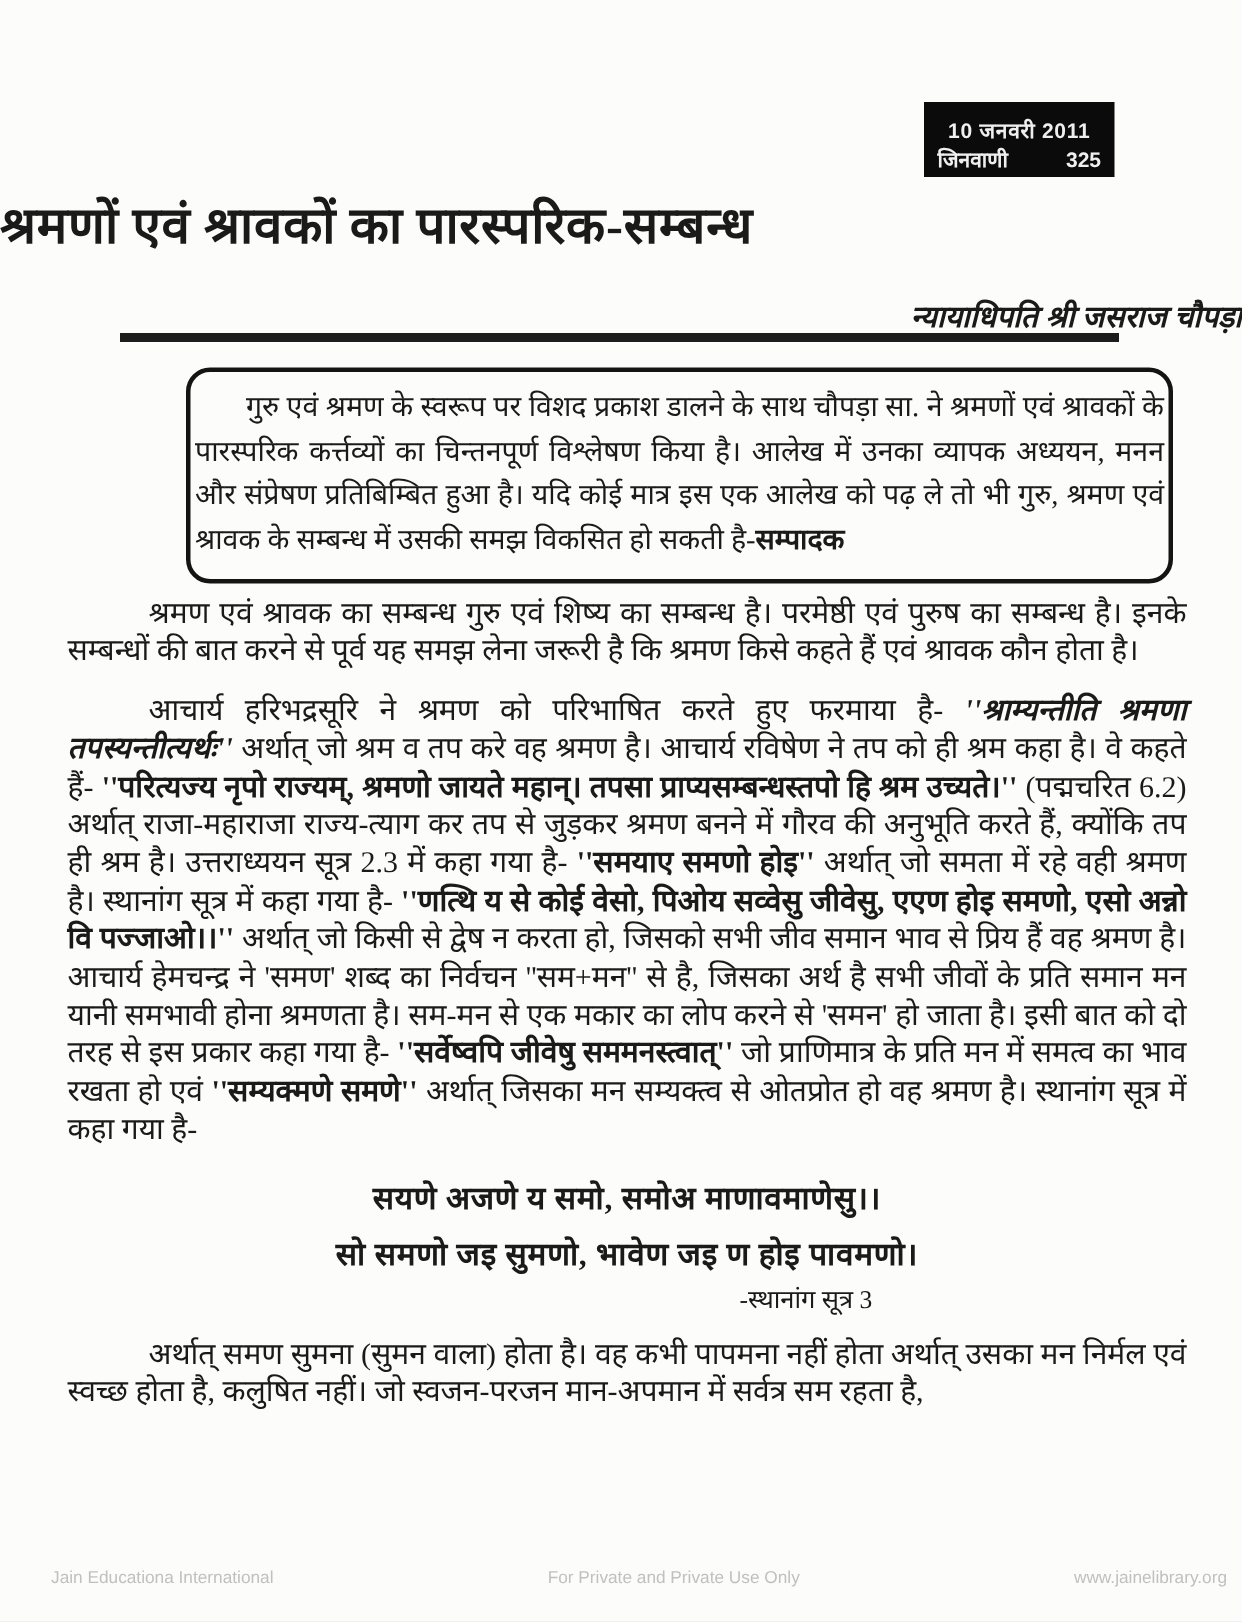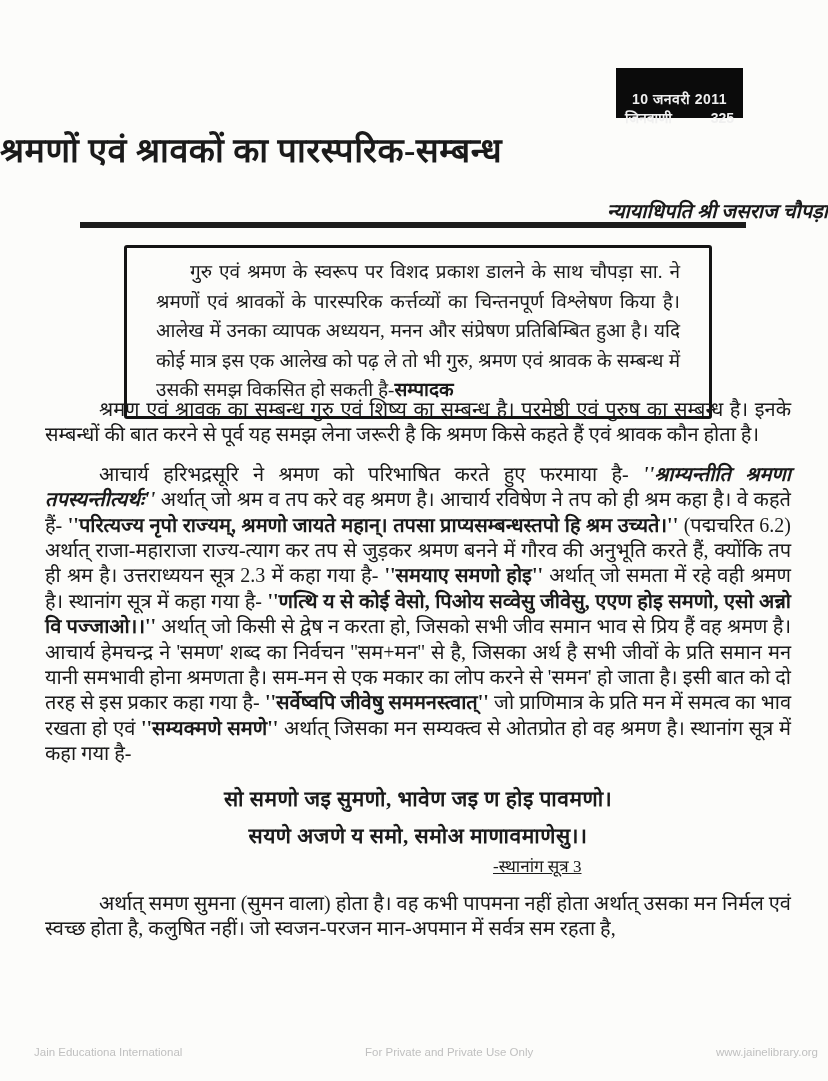--- a/index.html
+++ b/index.html
@@ -14,59 +14,59 @@
     font-family:"Liberation Serif","DejaVu Serif",serif; overflow:hidden;
   }
   .b{font-weight:bold;}
   .i{font-style:italic;}
 
   
   .issue-box{
     position:absolute; top:68px; left:616px; width:127px; height:50px;
     background:var(--header_box_bg); color:var(--header_box_text);
     font-family:"Liberation Sans","DejaVu Sans",sans-serif;
-    font-size:14px; font-weight:bold; padding:22px 9px; line-height:19px;
+    font-size:14px; font-weight:bold; padding:10px 9px; line-height:19px;
   }
   .issue-date{text-align:center; letter-spacing:.5px;}
   .issue-row{display:flex; justify-content:space-between;gap:16px;}
 
   .title{
     position:absolute; top:126px; left:0; width:100%; margin:0;
     font-size:34px; font-weight:bold; letter-spacing:.5px;
   }
   .author{
     position:absolute; top:197px; left:0; width:100%;
     text-align:right; font-size:20px; font-weight:bold; font-style:italic;
   }
   .double-rule{
     position:absolute; top:222px; left:80px; width:666px; height:3px;
     border-top:4px solid var(--rule); border-bottom:2px solid var(--rule);
   }
 
   
   .editor-box{
-    position:absolute; top:245px; left:124px; width:588px;
-    border:3px solid #141414; border-radius:3px; padding:9px 29px 11px;
+    position:absolute; top:245px; left:124px; width:658px;
+    border:3px solid #141414; border-radius:16px; padding:9px 3px 11px;
   }
   .editor-note{
     margin:0; text-align:justify; text-indent:34px;
     font-size:19px; line-height:29.5px;
   }
 
   .body-text{
     position:absolute; top:397px; left:45px; width:746px;
     font-size:20px; line-height:25.4px;
   }
   .para{margin:0 0 14px; text-align:justify; text-indent:54px;}
   .para:last-child{margin-bottom:12px;}
 
   .verse{margin:2px 0 8px; text-align:center; font-weight:bold;
          font-size:21px; line-height:37px; letter-spacing:.5px;}
   .verse-attr{margin:0 0 12px 448px; font-weight:normal; font-size:17px;
-              line-height:24px; text-align:left; letter-spacing:0;text-decoration:underline;}
+              line-height:24px; text-align:left; letter-spacing:0;}
 
   .footer{
     position:absolute; top:1046px; left:34px; width:784px;
     display:flex; justify-content:space-between; align-items:center;
     font-family:"Liberation Sans","DejaVu Sans",sans-serif;
     font-size:11.5px; color:var(--footer_text);
   }
 </style>
 </head>
 <body>
@@ -89,22 +89,22 @@
 
   <div class="editor-box">
     <p class="editor-note"><span>गुरु एवं श्रमण के स्वरूप पर विशद प्रकाश डालने के साथ चौपड़ा सा. ने श्रमणों एवं श्रावकों के पारस्परिक कर्त्तव्यों का चिन्तनपूर्ण विश्लेषण किया है। आलेख में उनका व्यापक अध्ययन, मनन और संप्रेषण प्रतिबिम्बित हुआ है। यदि कोई मात्र इस एक आलेख को पढ़ ले तो भी गुरु, श्रमण एवं श्रावक के सम्बन्ध में उसकी समझ विकसित हो सकती है-</span><span class="b">सम्पादक</span></p>
   </div>
 
   <div class="body-text">
     <p class="para"><span>श्रमण एवं श्रावक का सम्बन्ध गुरु एवं शिष्य का सम्बन्ध है। परमेष्ठी एवं पुरुष का सम्बन्ध है। इनके सम्बन्धों की बात करने से पूर्व यह समझ लेना जरूरी है कि श्रमण किसे कहते हैं एवं श्रावक कौन होता है।</span></p>
     <p class="para"><span>आचार्य हरिभद्रसूरि ने श्रमण को परिभाषित करते हुए फरमाया है- </span><span class="b i">''श्राम्यन्तीति श्रमणा तपस्यन्तीत्यर्थः''</span><span> अर्थात् जो श्रम व तप करे वह श्रमण है। आचार्य रविषेण ने तप को ही श्रम कहा है। वे कहते हैं- </span><span class="b">''परित्यज्य नृपो राज्यम्, श्रमणो जायते महान्। तपसा प्राप्यसम्बन्धस्तपो हि श्रम उच्यते।''</span><span> (पद्मचरित 6.2) अर्थात् राजा-महाराजा राज्य-त्याग कर तप से जुड़कर श्रमण बनने में गौरव की अनुभूति करते हैं, क्योंकि तप ही श्रम है। उत्तराध्ययन सूत्र 2.3 में कहा गया है- </span><span class="b">''समयाए समणो होइ''</span><span> अर्थात् जो समता में रहे वही श्रमण है। स्थानांग सूत्र में कहा गया है- </span><span class="b">''णत्थि य से कोई वेसो, पिओय सव्वेसु जीवेसु, एएण होइ समणो, एसो अन्नो वि पज्जाओ।।''</span><span> अर्थात् जो किसी से द्वेष न करता हो, जिसको सभी जीव समान भाव से प्रिय हैं वह श्रमण है। आचार्य हेमचन्द्र ने 'समण' शब्द का निर्वचन ''सम+मन'' से है, जिसका अर्थ है सभी जीवों के प्रति समान मन यानी समभावी होना श्रमणता है। सम-मन से एक मकार का लोप करने से 'समन' हो जाता है। इसी बात को दो तरह से इस प्रकार कहा गया है- </span><span class="b">''सर्वेष्वपि जीवेषु सममनस्त्वात्''</span><span> जो प्राणिमात्र के प्रति मन में समत्व का भाव रखता हो एवं </span><span class="b">''सम्यक्मणे समणे''</span><span> अर्थात् जिसका मन सम्यक्त्व से ओतप्रोत हो वह श्रमण है। स्थानांग सूत्र में कहा गया है-</span></p>
 
     <div class="verse">
+      <div>सयणे अजणे य समो, समोअ माणावमाणेसु।।</div>
       <div>सो समणो जइ सुमणो, भावेण जइ ण होइ पावमणो।</div>
-      <div>सयणे अजणे य समो, समोअ माणावमाणेसु।।</div>
       <div class="verse-attr">-स्थानांग सूत्र 3</div>
     </div>
 
     <p class="para"><span>अर्थात् समण सुमना (सुमन वाला) होता है। वह कभी पापमना नहीं होता अर्थात् उसका मन निर्मल एवं स्वच्छ होता है, कलुषित नहीं। जो स्वजन-परजन मान-अपमान में सर्वत्र सम रहता है,</span></p>
   </div>
 
   <div class="footer">
     <span>Jain Educationa International</span>
     <span>For Private and Private Use Only</span>
     <span>www.jainelibrary.org</span>

